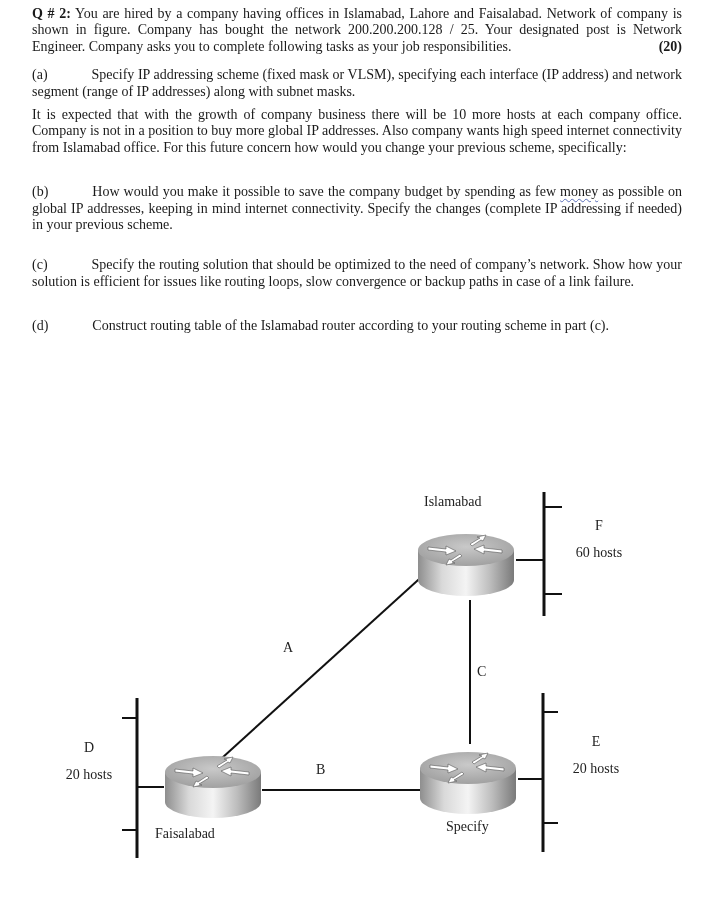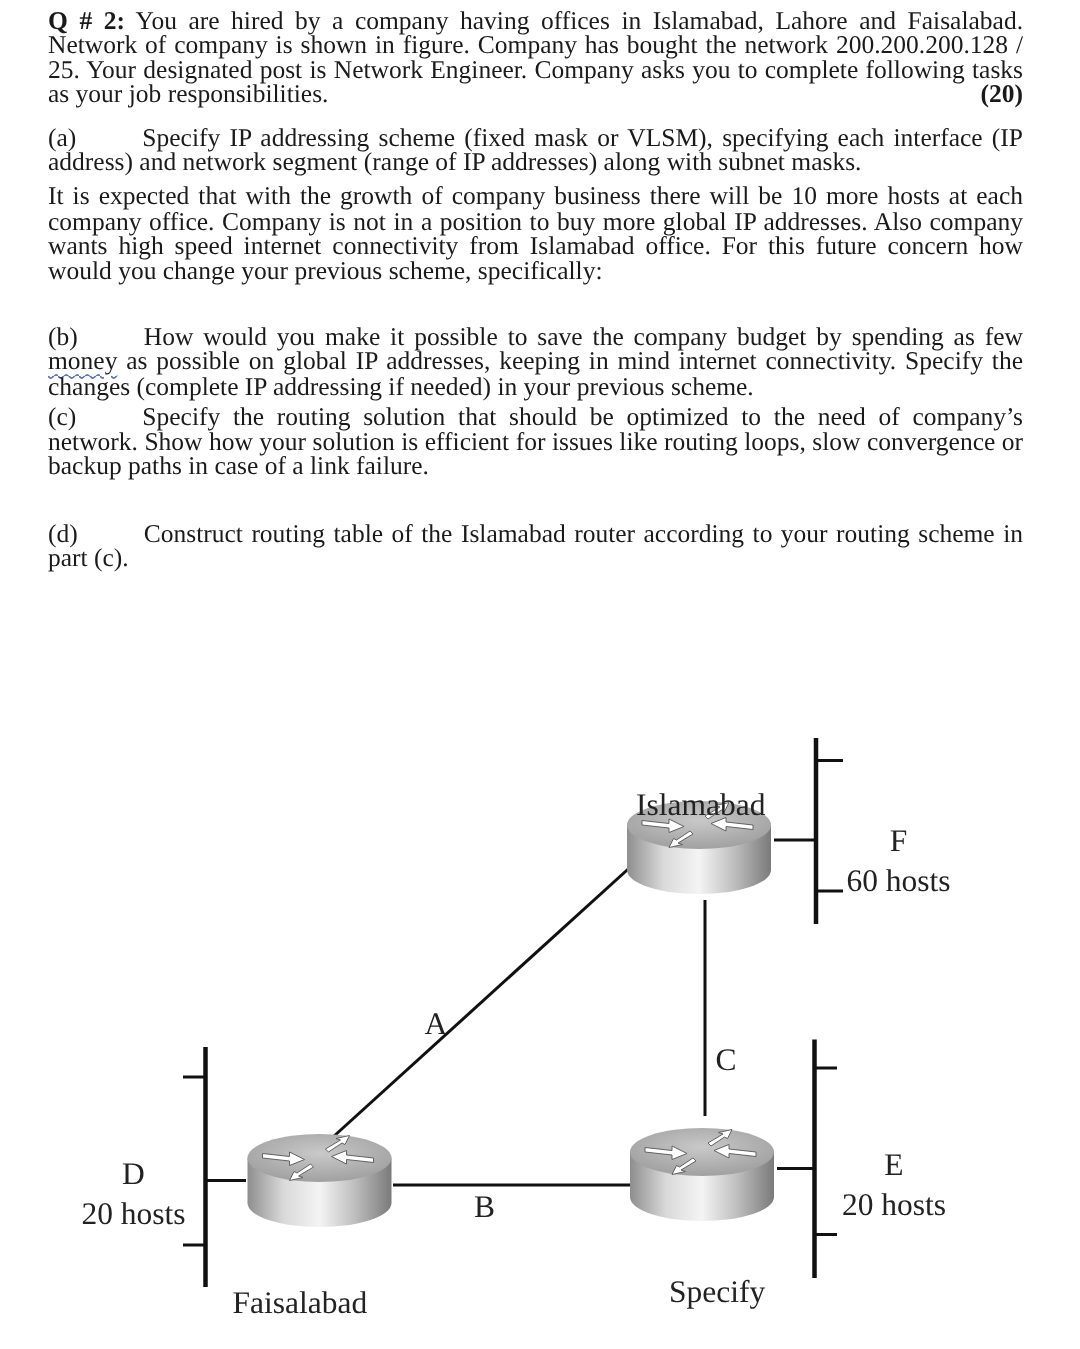--- a/index.html
+++ b/index.html
@@ -1,31 +1,31 @@
 <!DOCTYPE html>
 <html><head>
 <meta charset="utf-8">
 <style>
   html, body { margin: 0; padding: 0; background: #ffffff; }
   body { width: 720px; height: 899px; position: relative; overflow: hidden; color: #1a1a1a; }
-  .doc { position: absolute; left: 32px; top: 6px; width: 650px; font-family: "Liberation Serif", serif; font-size: 17px; line-height: 16.4px; text-align: justify; }
+  .doc { position: absolute; left: 32px; top: 6px; width: 650px; font-family: "Liberation Serif", serif; font-size: 14px; line-height: 16.4px; text-align: justify; }
   .para { margin: 0; }
   .p-q { }
   .p-a { margin-top: 12px; }
   .p-ctx { margin-top: 7px; }
   .p-b { margin-top: 28px; }
-  .p-c { margin-top: 4px; }
+  .p-c { margin-top: 24px; }
   .p-d { margin-top: 28px; }
   .p-note { margin-top: 32px; }
   .tab { display: inline-block; width: 44px; }
   .bold { font-weight: bold; }
   .marks { float: right; font-weight: bold; }
   .squiggle { text-decoration: underline wavy #5a6fb8; text-underline-offset: 2px; text-decoration-thickness: 1px; }
   .diagram { position: absolute; left: 0; top: 470px; width: 720px; height: 429px; }
-  .lbl { position: absolute; font-family: "Liberation Serif", serif; font-size: 21px; color: #222; white-space: nowrap; margin-top: 30px; }
+  .lbl { position: absolute; font-family: "Liberation Serif", serif; font-size: 14px; color: #222; white-space: nowrap; }
   .lbl.c { text-align: center; }
 </style>
 </head>
 <body>
 
 <div class="doc">
   <p class="para p-q">
     <span class="bold">Q # 2:</span>
     <span>You are hired by a company having offices in Islamabad, Lahore and Faisalabad. Network of company is shown in figure. Company has bought the network 200.200.200.128 / 25. Your designated post is Network Engineer. Company asks you to complete following tasks as your job responsibilities.</span>
     <span class="marks">(20)</span>

